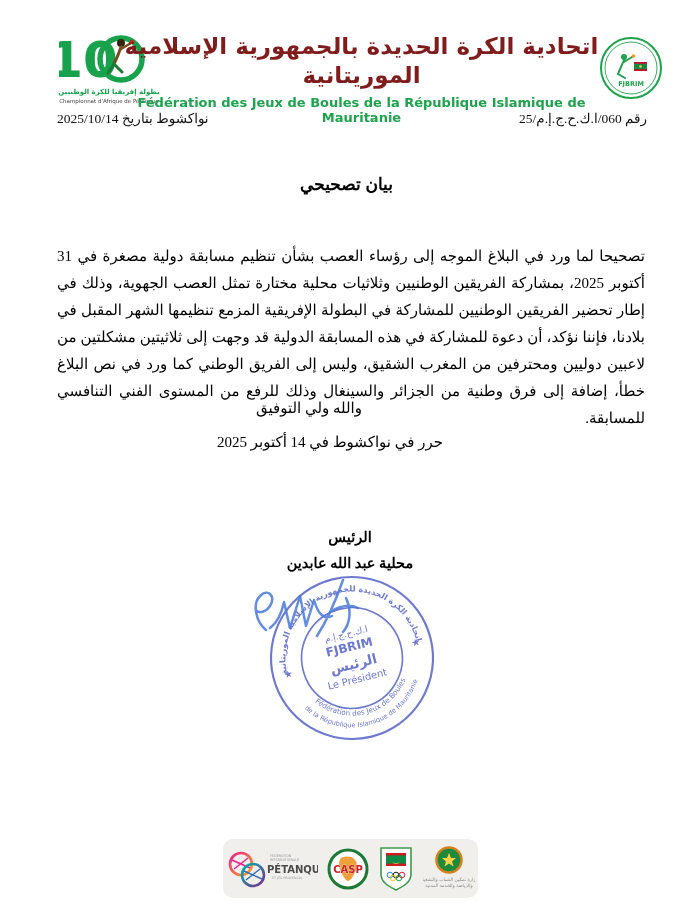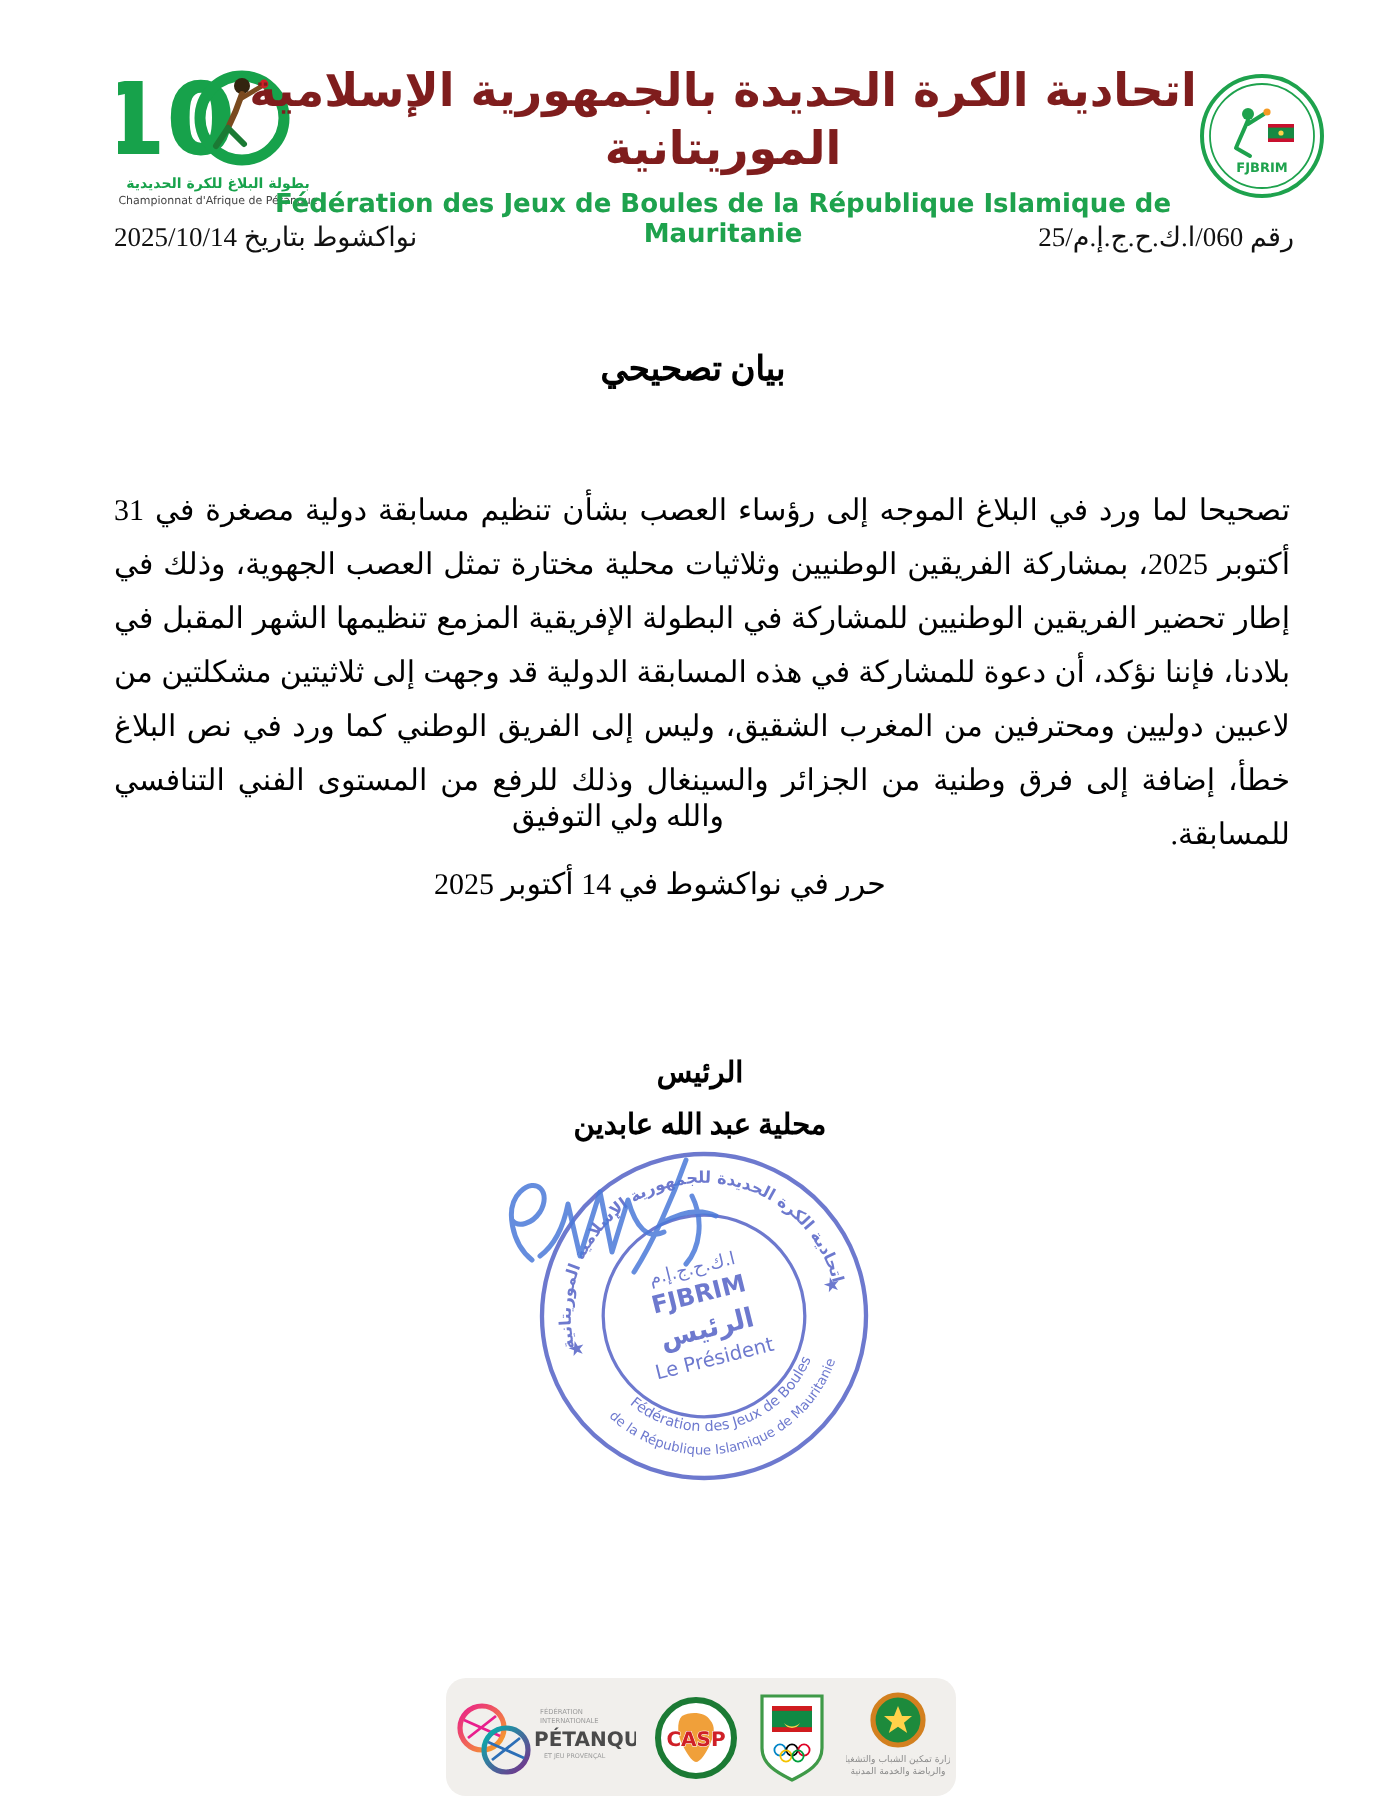--- a/index.html
+++ b/index.html
@@ -13,21 +13,21 @@
   .titles{position:absolute;left:122px;right:92px;top:32px;text-align:center;direction:rtl;}
   .title-ar{color:#7f1d1d;font-weight:bold;font-size:23px;line-height:1.25;}
   .title-fr{color:#1ea24d;font-weight:bold;font-size:13px;margin-top:5px;direction:ltr;}
   .badge{position:absolute;right:30px;top:36px;}
   
   .refline{position:absolute;top:110px;left:57px;right:46px;direction:rtl;display:flex;
            justify-content:space-between;font-size:13.5px;color:#111;
            font-family:"Liberation Serif","DejaVu Serif",serif;}
   
   .stmt-title{position:absolute;top:174px;left:0;width:693px;text-align:center;font-weight:bold;
-              font-size:17px;color:#000;font-family:Liberation Serif, serif;}
+              font-size:17px;color:#000;font-family:Liberation Sans, sans-serif;}
   .stmt-body{position:absolute;top:243px;left:57px;width:588px;direction:rtl;text-align:justify;
              font-size:15px;line-height:27px;color:#000;
              font-family:"Liberation Serif","DejaVu Serif",serif;}
   .stmt-closing{position:absolute;top:399px;left:0;width:618px;text-align:center;font-size:15px;
                 direction:rtl;font-family:"Liberation Serif","DejaVu Serif",serif;}
   .stmt-issued{position:absolute;top:433px;left:0;width:660px;text-align:center;font-size:15px;
                direction:rtl;font-family:"Liberation Serif","DejaVu Serif",serif;}
   .sig-block{position:absolute;top:524px;left:226px;width:248px;text-align:center;direction:rtl;
              font-weight:bold;font-size:14.5px;line-height:26px;color:#000;
              font-family:"Liberation Serif","DejaVu Serif",serif;}
@@ -48,21 +48,21 @@
     <div class="anniv">
       <svg width="100" height="54" viewBox="0 0 100 54">
         <text x="24" y="47" font-size="50" font-weight="bold" fill="#17a24b" text-anchor="middle">10</text>
         <circle cx="62" cy="29" r="21" fill="none" stroke="#17a24b" stroke-width="5.5"></circle>
         <circle cx="62" cy="13" r="4" fill="#33240f"></circle>
         <path d="M62,17 C60,23 58,28 55,34" stroke="#7a4a1f" stroke-width="3" fill="none" stroke-linecap="round"></path>
         <path d="M62,19 L72,13" stroke="#7a4a1f" stroke-width="2.4" fill="none" stroke-linecap="round"></path>
         <circle cx="73" cy="12" r="2.2" fill="#cf2027"></circle>
         <path d="M55,34 L49,43 M55,34 L63,42" stroke="#1b7a34" stroke-width="3" fill="none" stroke-linecap="round"></path>
       </svg>
-      <div class="anniv-cap-ar">بطولة البلاغ للكرة الحديدية</div>
+      <div class="anniv-cap-ar">بطولة إفريقيا للكرة الوطنيين</div>
       <div class="anniv-cap-fr">Championnat d'Afrique de Pétanque</div>
     </div>
 
     <div class="titles">
       <div class="title-ar">اتحادية الكرة الحديدة بالجمهورية الإسلامية الموريتانية</div>
       <div class="title-fr">Fédération des Jeux de Boules de la République Islamique de Mauritanie</div>
     </div>
 
     <div class="badge">
       <svg width="64" height="64" viewBox="0 0 64 64">

